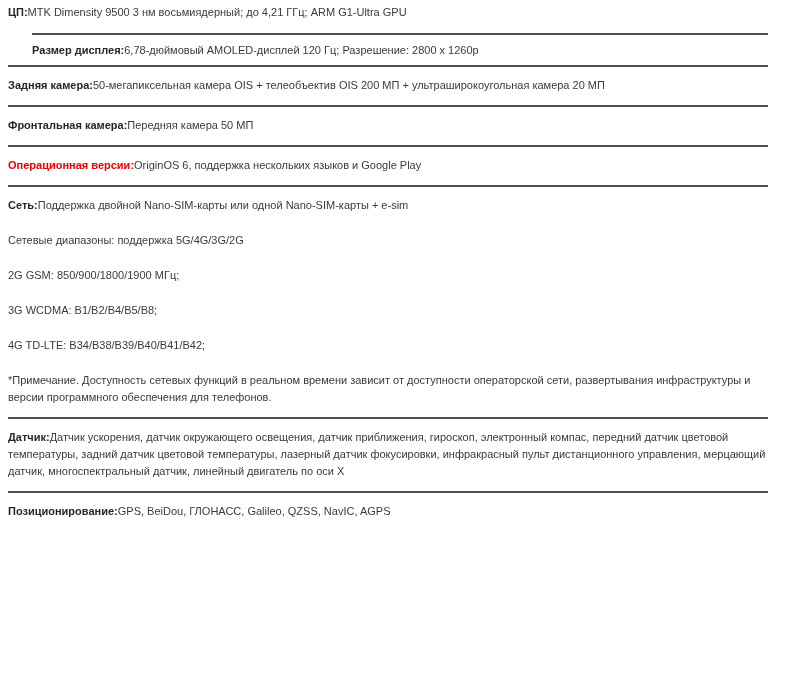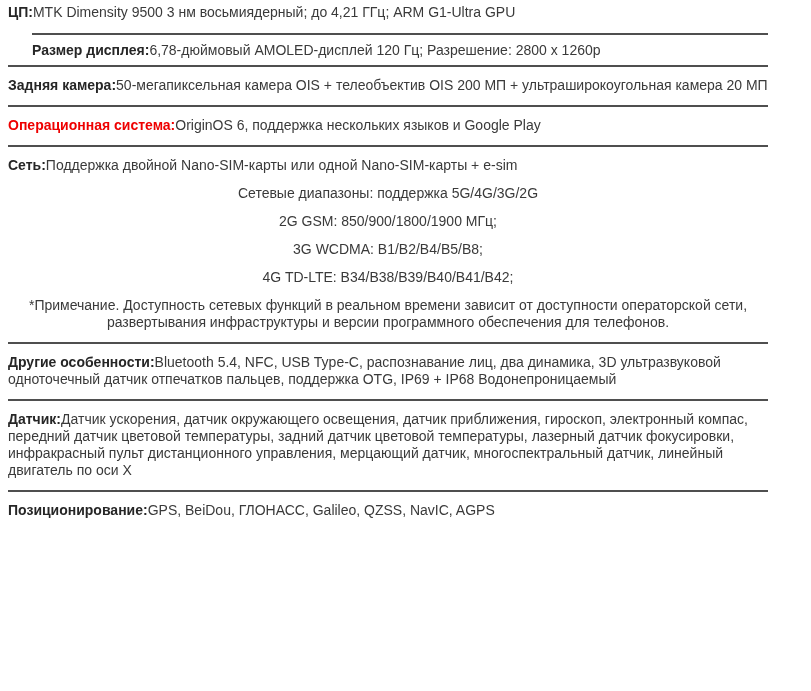--- a/index.html
+++ b/index.html
@@ -8,21 +8,21 @@
     background: #ffffff;
     width: 811px;
     height: 691px;
     overflow: hidden;
   }
   .page {
     box-sizing: border-box;
     width: 794px;
     padding: 0 26px 0 8px;
     font-family: "Liberation Sans", "DejaVu Sans", sans-serif;
-    font-size: 14px;
+    font-size: 11px;
     line-height: 17px;
     color: #3a3a3a;
     -webkit-font-smoothing: antialiased;
   }
   .section {
     border-top: 2px solid #4f4f4f;
     padding: 10px 0 11px 0;
   }
   .section:first-child {
     border-top: 0;
@@ -31,22 +31,21 @@
   }
   .section:nth-child(2) {
     padding-top: 7px;
     padding-bottom: 6px;
     margin-left: 24px;
   }
   .section p {
     margin: 0;
   }
   .section p + p {
-    margin-top: 11px;
-    text-align: center;
+    margin-top: 18px;
   }
   .label {
     font-weight: 700;
     color: #262626;
   }
   .label.red {
     color: #ee0000;
   }
 </style>
 </head>
@@ -58,38 +57,38 @@
   </div>
 
   <div class="section">
     <p><span class="label">Размер дисплея:</span><span>6,78-дюймовый AMOLED-дисплей 120 Гц; Разрешение: 2800 x 1260p</span></p>
   </div>
 
   <div class="section">
     <p><span class="label">Задняя камера:</span><span>50-мегапиксельная камера OIS + телеобъектив OIS 200 МП + ультраширокоугольная камера 20 МП</span></p>
   </div>
 
+  <div class="section">
+    <p><span class="label">Фронтальная камера:</span><span>Передняя камера 50 МП</span></p>
+  </div>
 
 
   <div class="section">
-    <p><span class="label red">Операционная система:</span><span>OriginOS 6, поддержка нескольких языков и Google Play</span></p>
+    <p><span class="label red">Операционная версии:</span><span>OriginOS 6, поддержка нескольких языков и Google Play</span></p>
   </div>
 
   <div class="section">
     <p><span class="label">Сеть:</span><span>Поддержка двойной Nano-SIM-карты или одной Nano-SIM-карты + e-sim</span></p>
   <p>Сетевые диапазоны: поддержка 5G/4G/3G/2G</p>
       <p>2G GSM: 850/900/1800/1900 МГц;</p>
       <p>3G WCDMA: B1/B2/B4/B5/B8;</p>
       <p>4G TD-LTE: B34/B38/B39/B40/B41/B42;</p>
       <p>*Примечание. Доступность сетевых функций в реальном времени зависит от доступности операторской сети, развертывания инфраструктуры и версии программного обеспечения для телефонов.</p>
     </div>
 
-  <div class="section">
-    <p><span class="label">Другие особенности:</span><span>Bluetooth 5.4, NFC, USB Type-C, распознавание лиц, два динамика, 3D ультразвуковой одноточечный датчик отпечатков пальцев, поддержка OTG, IP69 + IP68 Водонепроницаемый</span></p>
-  </div>
 
   <div class="section">
     <p><span class="label">Датчик:</span><span>Датчик ускорения, датчик окружающего освещения, датчик приближения, гироскоп, электронный компас, передний датчик цветовой температуры, задний датчик цветовой температуры, лазерный датчик фокусировки, инфракрасный пульт дистанционного управления, мерцающий датчик, многоспектральный датчик, линейный двигатель по оси X</span></p>
   </div>
 
   <div class="section">
     <p><span class="label">Позиционирование:</span><span>GPS, BeiDou, ГЛОНАСС, Galileo, QZSS, NavIC, AGPS</span></p>
   </div>
 </div>
 

